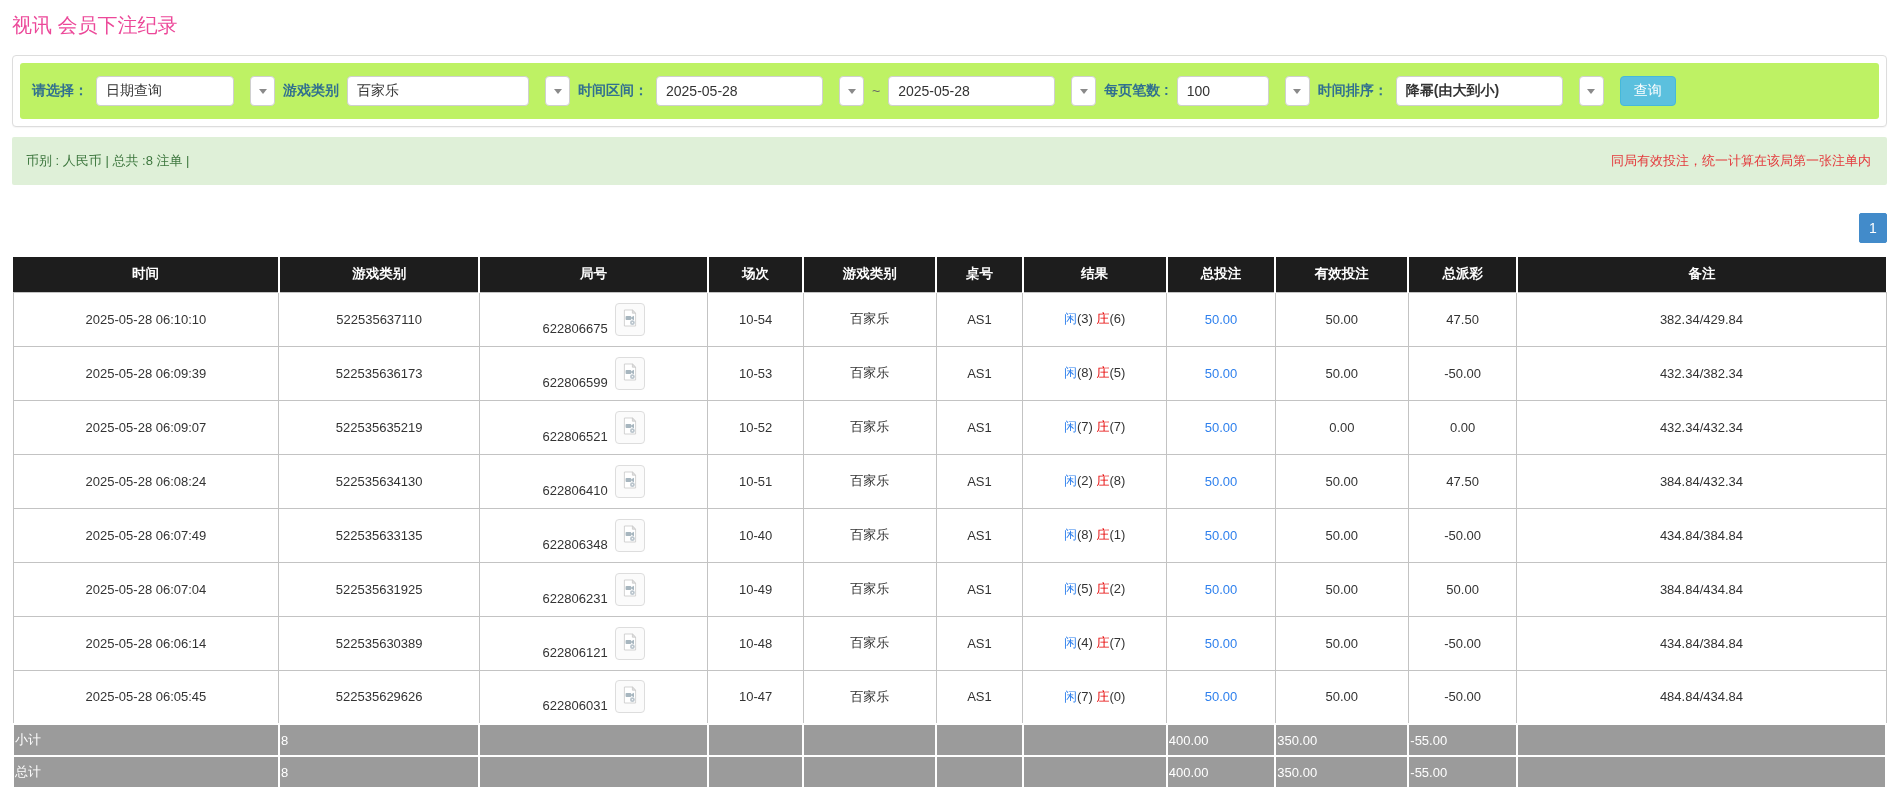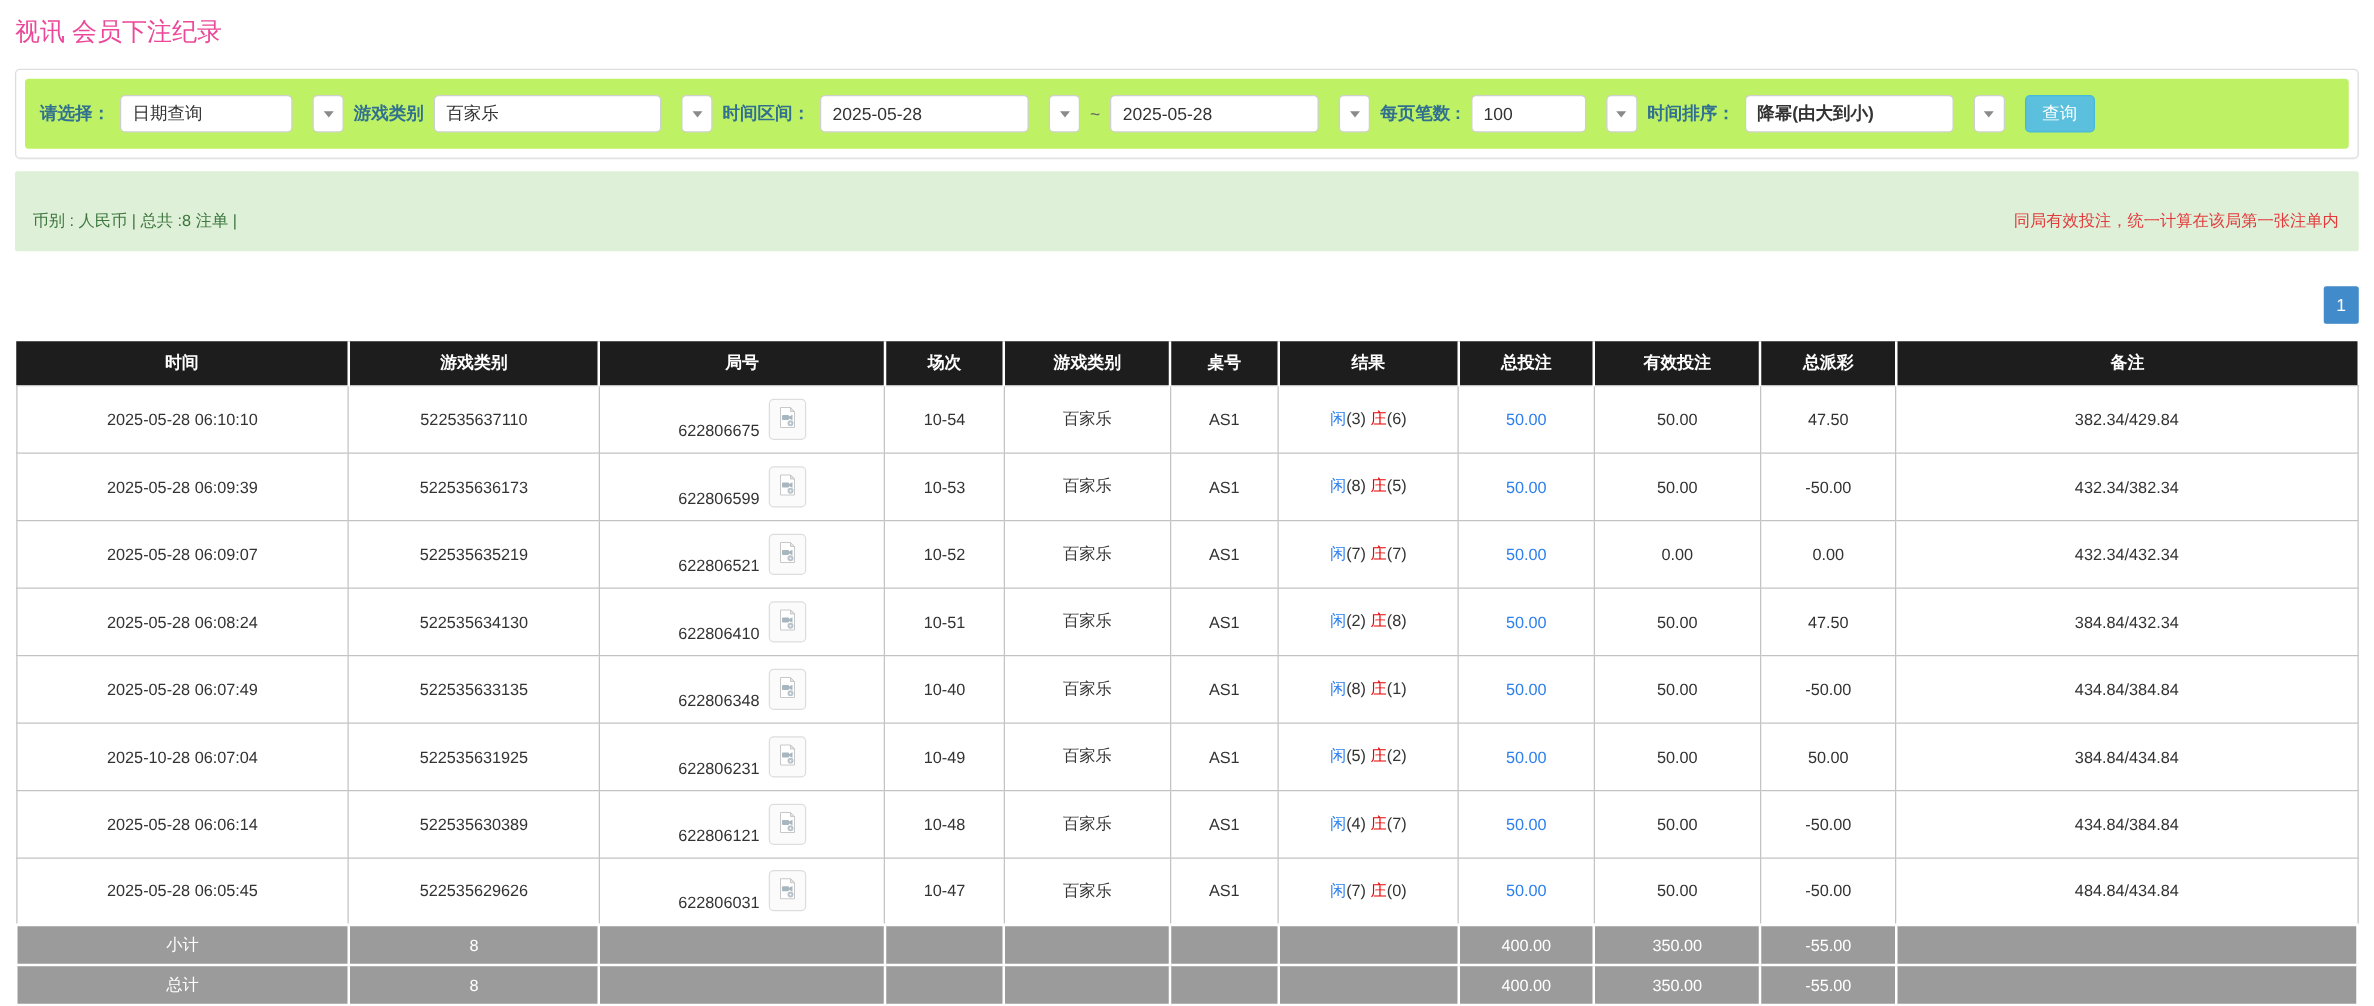--- a/index.html
+++ b/index.html
@@ -20,40 +20,40 @@
                  font-size:14px; color:#333; background:#fff; font-family:inherit; }
   .combo-arrow { width:25px; height:30px; border:1px solid #cfcfcf; border-radius:4px; background:#fff;
                  display:flex; align-items:center; justify-content:center; cursor:pointer; }
   .combo-arrow .tri { width:0; height:0; border-left:4px solid transparent; border-right:4px solid transparent;
                  border-top:5px solid #8a8a8a; }
   .tilde { color:#666; font-size:14px; }
   .search-btn { background:#5bc0de; color:#fff; border:1px solid #46b8da; border-radius:4px; height:30px;
                 padding:0 13px; font-size:14px; cursor:pointer; margin-left:8px; font-family:inherit; }
 
   
-  .summary-bar { margin-top:10px; background:#dff0d8; padding:31px 16px 15px 14px; display:flex;
+  .summary-bar { margin-top:10px; background:#dff0d8; padding:15px 16px 15px 14px; display:flex;
                  justify-content:space-between; align-items:center; color:#3c763d; font-size:13px;
                  border-radius:2px; }
   .notice { color:#e4393c; font-size:13px; }
 
   
   .pagination-row { display:flex; justify-content:flex-end; margin:28px 0 14px; }
   .page-btn { background:#428bca; border:1px solid #428bca; color:#fff; min-width:28px; height:30px;
               display:flex; align-items:center; justify-content:center; font-size:14px;
               border-radius:2px; cursor:pointer; }
 
   
   table.records { width:100%; border-collapse:collapse; table-layout:fixed; font-size:13px; }
   table.records thead th { background:#1d1d1d; color:#fff; font-weight:bold; height:35px;
                            border-right:2px solid #fff; font-size:13.5px; padding:0 2px; }
   table.records thead th:last-child { border-right:none; }
   table.records tbody td { border:1px solid #c3c3c3; text-align:center; height:54px; color:#333;
                            background:#fff; padding:0 4px; overflow:hidden; }
   table.records tfoot td { background:#9b9b9b; color:#fff; height:32px; border:2px solid #fff;
-                           text-align:center; font-size:13px;margin-top:20px; }
+                           text-align:left; font-size:13px;margin-top:20px; }
   .blue { color:#2f80ed; }
   .red { color:#e60000; }
   .bet-link { color:#2f80ed; cursor:pointer; }
   .round-cell-inner { display:flex; align-items:flex-end; justify-content:center; gap:7px; }
   .video-btn { width:30px; height:33px; border:1px solid #ddd; border-radius:4px; background:#fbfbfb;
                display:inline-flex; align-items:center; justify-content:center; cursor:pointer; padding:0; }
 </style>
 </head>
 <body>
 
@@ -285,21 +285,21 @@
           <td>10-40</td>
           <td>百家乐</td>
           <td>AS1</td>
           <td><span class="blue">闲</span><span>(8) </span><span class="red">庄</span><span>(1)</span></td>
           <td><span class="bet-link">50.00</span></td>
           <td>50.00</td>
           <td class="red">-50.00</td>
           <td>434.84/384.84</td>
         </tr>
         <tr>
-          <td>2025-10-28 06:07:04</td>
+          <td>2025-05-28 06:07:04</td>
           <td>522535631925</td>
           <td>
             <span class="round-cell-inner">
               <span>622806231</span>
               <button class="video-btn">
                 <span><svg viewBox="0 0 20 22" width="16" height="18" aria-hidden="true">
                     <path d="M3 1 h10 l4 4 v16 h-14 z" fill="#ffffff" stroke="#c8c8c8" stroke-width="1"></path>
                     <path d="M13 1 l4 4 h-4 z" fill="#e3e3e3" stroke="#c8c8c8" stroke-width="1"></path>
                     <rect x="4.5" y="8.5" width="7" height="5" rx="1" fill="#a7b6bf"></rect>
                     <path d="M11.5 10 l3.5 -1.8 v5.6 l-3.5 -1.8 z" fill="#a7b6bf"></path>

